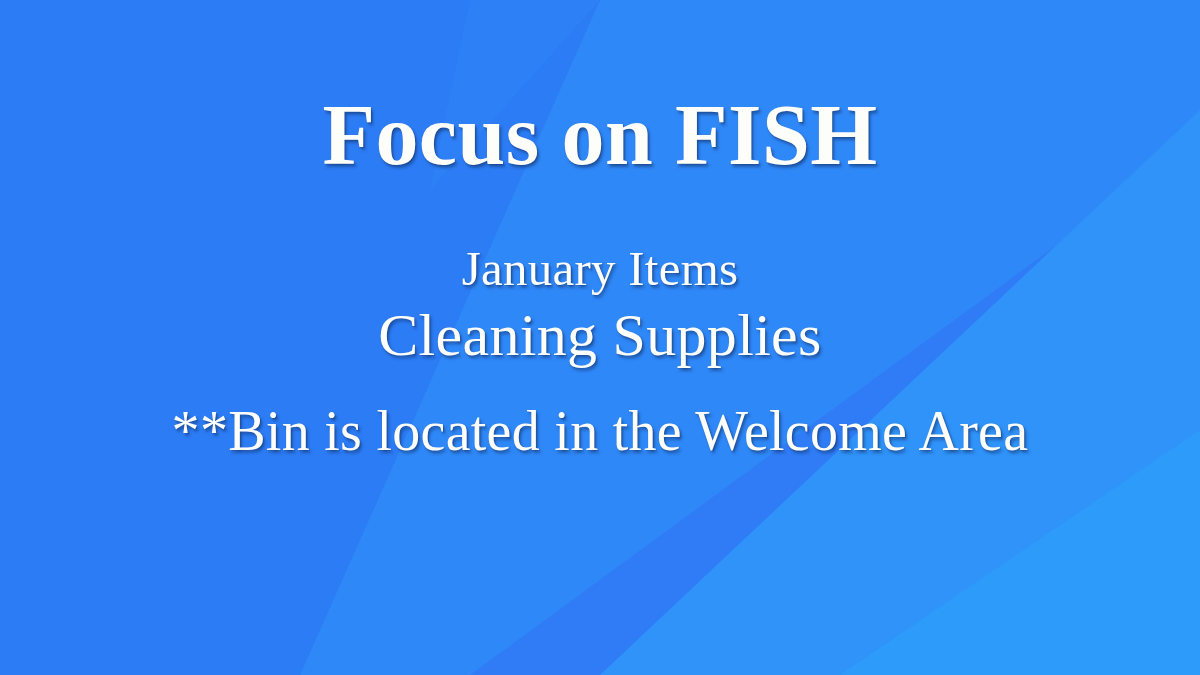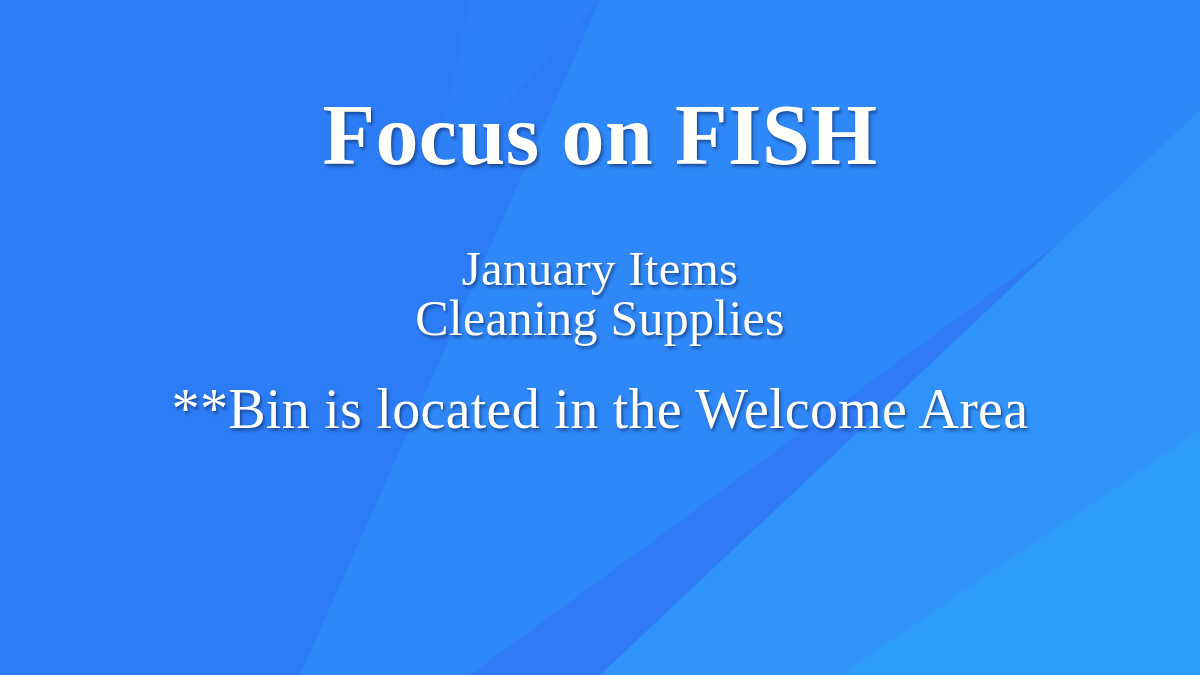--- a/index.html
+++ b/index.html
@@ -58,23 +58,23 @@
     margin-top: 92px;
   }
 
   .line-sub1 {
     font-size: 49px;
     font-weight: 400;
     margin-top: 66px;
   }
 
   .line-sub2 {
-    font-size: 50px;
+    font-size: 60px;
     font-weight: 400;
-    margin-top: 0;
+    margin-top: 12px;
   }
 
   .line-note {
     font-size: 56px;
     font-weight: 400;
     margin-top: 38px;
   }
 </style>
 </head>
 <body>

